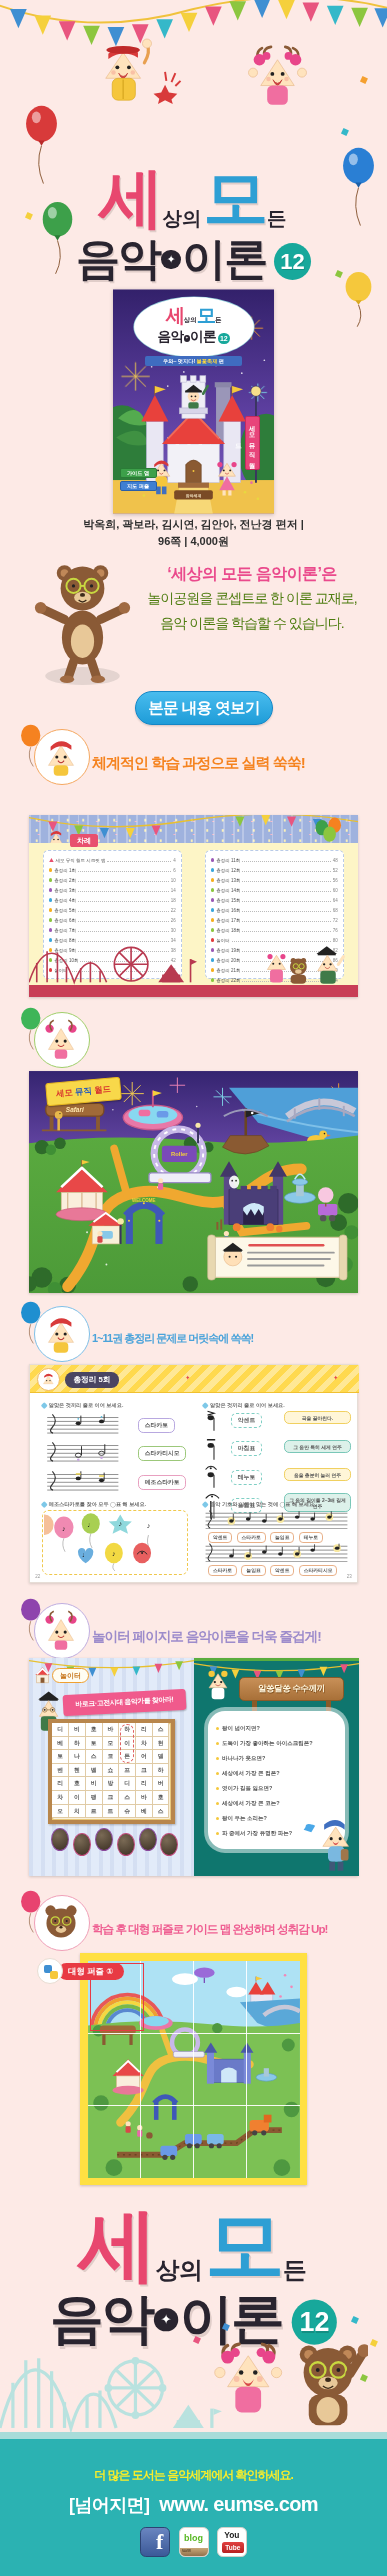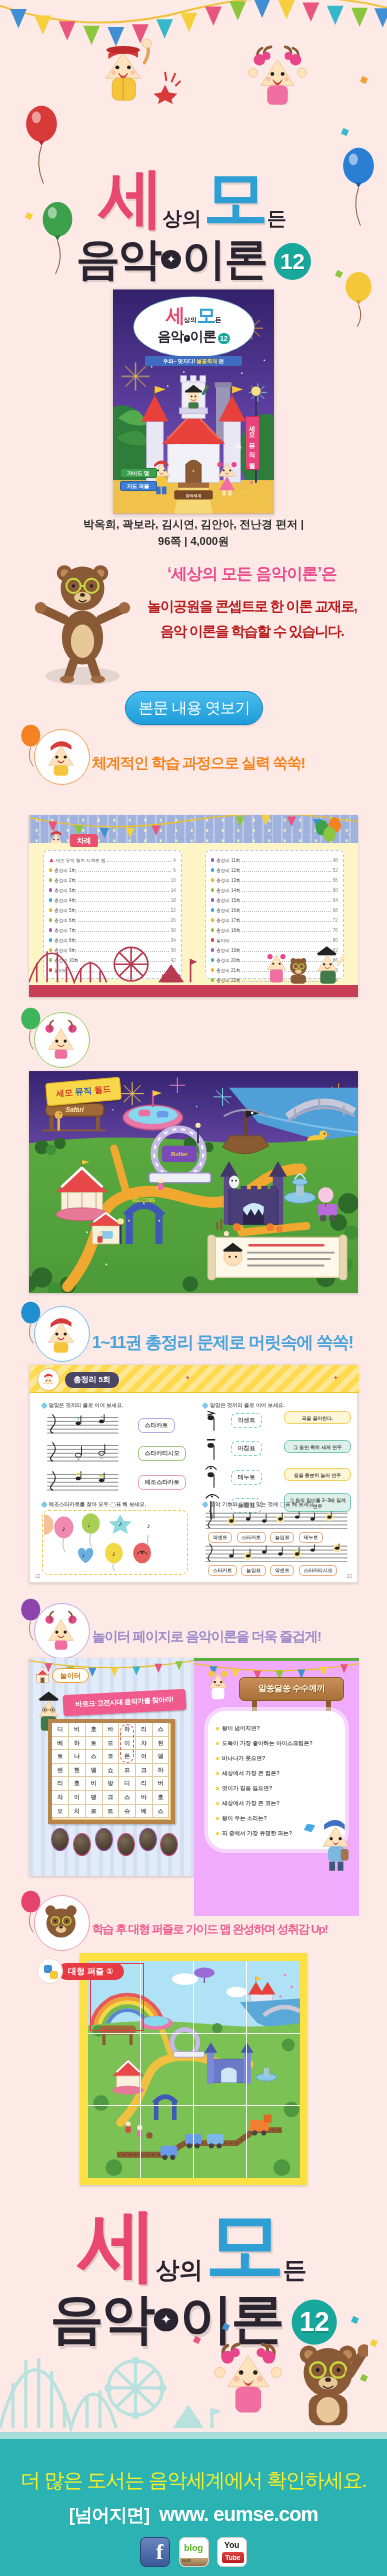--- a/index.html
+++ b/index.html
@@ -44,34 +44,34 @@
 .cv-sign{position:absolute;left:6.5px;width:37px;height:9.7px;border-radius:1.9px;color:#fff;font-size:5.2px;font-weight:700;text-align:center;line-height:9.7px}
 .cv-sign1{top:179px;background:#3da04a;border:0.6px solid #2a7c36}
 .cv-sign2{top:192px;background:#3f7fd2;border:0.6px solid #2a5ea8}
 .cv-pub{position:absolute;left:63px;top:204px;width:35px;text-align:center;font-size:3.9px;color:#f7e8c8;font-weight:700}
 
 
 .author{left:0;top:516px;width:387px;text-align:center;font-size:11px;font-weight:700;color:#2f2f2f;line-height:17.4px}
 .intro-bear{left:31px;top:555px}
 .intro{left:126px;top:564px;width:252px;text-align:center}
 .intro-title{font-size:16px;font-weight:800;color:#ea4a8c;letter-spacing:-0.6px}
-.intro-lines{margin-top:9px;font-size:14px;font-weight:700;color:#b91c1c;line-height:24.5px;letter-spacing:-1px}
-
-
-.btn{left:125px;top:691px;width:138px;height:34px;background:linear-gradient(#49bcee,#1e9cd8);border:1.3px solid #1486c6;border-radius:17px;color:#fff;font-size:15.5px;font-weight:400;text-align:center;line-height:31px;letter-spacing:-0.6px;box-shadow:0 1.3px 1.9px rgba(0,0,0,.15)}
+.intro-lines{margin-top:1px;font-size:14px;font-weight:400;color:#4d7c0f;line-height:24.5px;letter-spacing:-1px}
+
+
+.btn{left:135px;top:691px;width:138px;height:34px;background:linear-gradient(#49bcee,#1e9cd8);border:1.3px solid #1486c6;border-radius:17px;color:#fff;font-size:15.5px;font-weight:700;text-align:center;line-height:31px;letter-spacing:-0.6px;box-shadow:0 1.3px 1.9px rgba(0,0,0,.15)}
 
 
 .sec-hd{left:0;width:360px;height:72px}
 .sec-ic{position:absolute;left:34px;top:5.2px;width:56px;height:56px;border-radius:50%;background:#fff}
 .sec-ic svg{position:absolute;left:0;top:0}
 .sec-ball{position:absolute;left:19.4px;top:0}
 .sec-title{position:absolute;left:92px;top:30px;font-weight:800;letter-spacing:-1px;white-space:nowrap}
 .t1{color:#f5831f;font-size:15px}
 .t2{color:#35a36a;font-size:13.6px}
-.t3{color:#4aa3da;font-size:17px}
+.t3{color:#4aa3da;font-size:11px}
 .t4{color:#9d8ccb;font-size:13.6px}
 .t5{color:#ef5f92;font-size:11.6px;top:32px}
 
 
 .toc{left:29px;top:815px;width:329px;height:182px;background:#fdf5c6;box-shadow:0 0.6px 2.6px rgba(0,0,0,.18)}
 .toc-top{position:absolute;left:0;top:0;width:329px;height:28px;background:#9fb2de;background-image:repeating-linear-gradient(90deg,rgba(255,255,255,.28) 0 1.9px,transparent 1.9px 9.7px),radial-gradient(circle,#fdf2b8 1px,transparent 1.3px),radial-gradient(circle,#f8b8c8 0.6px,transparent 1px);background-size:auto,15.5px 10.3px,19.4px 13px}
 .toc-tab{position:absolute;left:41px;top:18.7px;background:#e8506e;color:#fff;font-size:7px;font-weight:800;padding:1.9px 7px;border-radius:2.6px;z-index:3}
 .toc-body{position:absolute;left:0;top:28px;width:329px;height:142px;background:radial-gradient(circle at 30% 40%,#faefb4 0 9px,transparent 9.7px),radial-gradient(circle at 75% 70%,#faefb4 0 7.7px,transparent 8.4px),#fdf5c6}
 .toc-panel{position:absolute;top:6.5px;width:139px;height:129px;background:#fff;border:0.6px dashed #b9cbe8;border-radius:5.2px;padding:4.5px 5.2px}
 .toc-left{left:14px}.toc-right{left:176px}
@@ -113,21 +113,21 @@
 .desc.y{background:#fff6d8;border:1px solid #f0d060}
 .desc.t{background:#ddf1ea;border:1px solid #79c7b8}
 .ball-box{position:absolute;left:11.6px;top:145px;width:146px;height:65px;border:1.3px dashed #f0c84c;border-radius:6.5px}
 .chips{position:absolute;display:flex;gap:4.5px;list-style:none}
 .chip2{border:0.6px solid #e8b088;background:#fff;border-radius:3.9px;font-size:4.8px;font-weight:700;color:#555;padding:1.3px 3.9px;white-space:nowrap}
 .ws-pn{position:absolute;bottom:3.2px;font-size:4.5px;color:#999}
 
 
 .pg{left:29px;top:1658px;width:329px;height:218px;box-shadow:0 0.6px 2.6px rgba(0,0,0,.18)}
 .pg-left{position:absolute;left:0;top:0;width:165px;height:218px;background:#e2ebf9;background-image:repeating-linear-gradient(90deg,rgba(130,150,200,.14) 0 3.9px,transparent 3.9px 11.6px)}
-.pg-right{position:absolute;left:165px;top:0;width:165px;height:258px;background:#f0abfc;border-top:3.9px solid #5aad3f}
+.pg-right{position:absolute;left:165px;top:0;width:165px;height:218px;background:#0f766e;border-top:3.9px solid #5aad3f}
 .pg-tab{position:absolute;left:23px;top:10.3px;border:1.3px solid #f0a030;background:#fffdf2;border-radius:7.7px;color:#c87820;font-size:7px;font-weight:800;padding:1.3px 7px}
 .pg-banner{position:absolute;left:34px;top:34px;width:123px;height:20.7px;background:#f05a8c;border-radius:3.2px;transform:rotate(-3deg);color:#fff;font-size:6.8px;font-weight:800;display:flex;align-items:center;justify-content:center;box-shadow:0.6px 1.3px 1.3px rgba(0,0,0,.2);letter-spacing:-0.3px}
 .pg-frame{position:absolute;left:19.4px;top:61px;width:127px;height:105px;background:#fff;border:4.5px solid #b8864c;box-shadow:inset 0 0 0 1.3px #e8c87c,0.6px 1.3px 1.9px rgba(0,0,0,.25)}
 .pg-grid{position:absolute;left:0;top:0;width:117px;height:96px}
 .pg-grow{display:flex}
 .pg-cell{width:17px;height:13.6px;border-right:0.6px solid #e0cba6;border-bottom:0.6px solid #e0cba6;font-size:5.8px;font-weight:700;color:#555;text-align:center;line-height:13.6px;background:#fff}
 .pg-circle{position:absolute;left:68px;top:1.3px;width:14px;height:39px;border:1px dashed #e06060;border-radius:7px}
 .pg-ports{position:absolute;left:22px;top:170px;display:flex;gap:3.9px}
 .pg-port{width:18px;height:23px;border-radius:50%;background:radial-gradient(circle at 35% 30%,#7a6a55,#3a2f22)}
 .pg-port:nth-child(odd){border:1.6px solid #8a4a9c}
@@ -149,21 +149,21 @@
 .pz-img{position:relative;width:212px;height:217px;overflow:hidden;background:#aee2f4}
 .pz-v{position:absolute;top:0;width:1.3px;height:217px;background:rgba(255,255,255,.92)}
 .pz-h{position:absolute;left:0;width:212px;height:1.3px;background:rgba(255,255,255,.92)}
 .pz-hl{position:absolute;left:1.9px;top:1.9px;width:54px;height:68px;border:1.9px solid #e83a44}
 
 
 .sil{left:0;top:2331px}
 .confetti span{position:absolute;width:5.8px;height:5.8px;transform:rotate(25deg)}
 .strip{left:0;top:2432px;width:387px;height:6.5px;background:#a8dcd9}
 .footer{left:0;top:2439px;width:387px;height:137px;background:#2bb2b2;text-align:center}
-.f-y{margin-top:28px;font-size:20px;font-weight:400;color:#f8ed2a;letter-spacing:-1px}
+.f-y{margin-top:28px;font-size:12px;font-weight:700;color:#f8ed2a;letter-spacing:-1px}
 .f-w{margin-top:9px;font-size:20px;font-weight:800;color:#fff;letter-spacing:-0.6px}
 .f-w .br{font-size:18px}
 .socials{margin-top:10.3px;display:flex;justify-content:center;gap:8.4px}
 .soc{width:30px;height:30px;border-radius:5.8px;position:relative}
 .fb{background:linear-gradient(#6a85c0,#3b5998);border:0.6px solid #2d4373}
 .fb span{position:absolute;right:5.8px;bottom:1.3px;color:#fff;font-size:22px;font-weight:800;font-family:"Liberation Serif",serif}
 .blog{background:#fff;border:0.6px solid #d5cfc8}
 .blog .b-txt{position:absolute;left:0;top:4.5px;width:100%;text-align:center;color:#58b824;font-size:9px;font-weight:800}
 .blog .b-base{position:absolute;left:0;bottom:0;width:100%;height:8.4px;background:linear-gradient(#c8a878,#92714c);border-radius:0 0 5.2px 5.2px;color:#5a462c;font-size:2.6px;font-weight:700;line-height:8.4px;text-align:left;padding-left:2.6px}
 .blog .b-tail{position:absolute;left:13px;bottom:6.5px;width:0;height:0;border-left:3.2px solid transparent;border-right:3.2px solid transparent;border-top:4.5px solid #fff}

